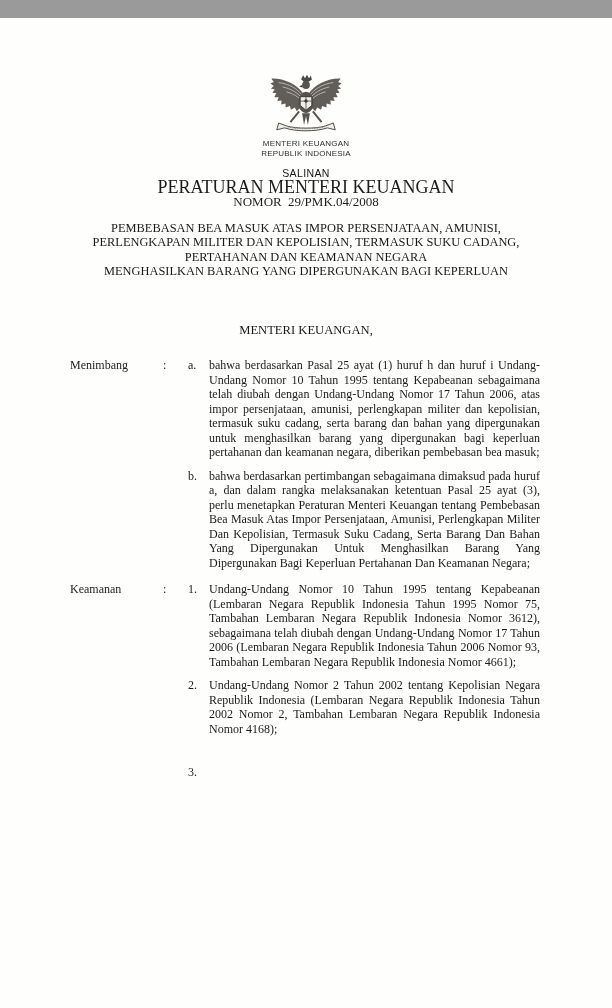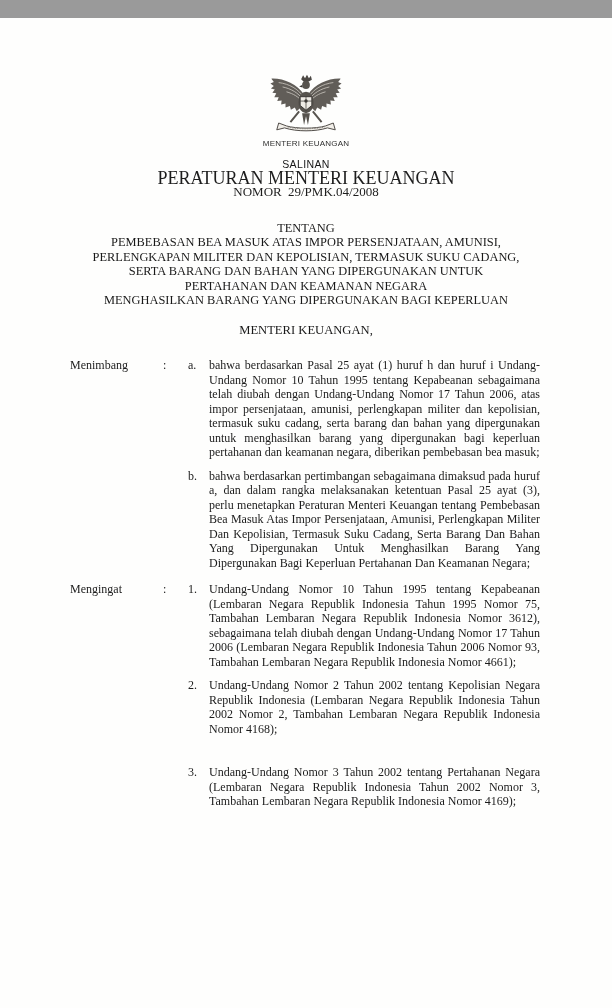--- a/index.html
+++ b/index.html
@@ -92,30 +92,29 @@
       <circle cx="80" cy="59" r="3.5" fill="#3c3936"></circle>
 
       <path d="M72,84 L76,108 L80,90 L84,108 L88,84 Z" fill="#57534e"></path>
 
       <path d="M66,80 L48,102 M94,80 L112,102" stroke="#57534e" stroke-width="4" fill="none"></path>
 
       <path d="M24,104 L40,110 C60,116 100,116 120,110 L136,104 L140,118 L124,114 C100,122 60,122 36,114 L20,118 Z" fill="#f2efe9" stroke="#4c4844" stroke-width="2"></path>
       <path d="M42,112 C62,117 98,117 118,112" stroke="#8a8680" stroke-width="2" fill="none" stroke-dasharray="3 2"></path>
     </svg>
     <div class="ministry-line">MENTERI KEUANGAN</div>
+    <div class="ministry-line">REPUBLIK INDONESIA</div>
     <div class="salinan">SALINAN</div>
     <div class="reg-type">PERATURAN MENTERI KEUANGAN</div>
     <div class="reg-number">NOMOR 29/PMK.04/2008</div>
   </div>
 
   <div class="subject">
-    <div>TENTANG</div>
     <div>PEMBEBASAN BEA MASUK ATAS IMPOR PERSENJATAAN, AMUNISI,</div>
     <div>PERLENGKAPAN  MILITER DAN KEPOLISIAN, TERMASUK SUKU CADANG,</div>
-    <div>SERTA BARANG  DAN BAHAN YANG  DIPERGUNAKAN  UNTUK</div>
     <div>PERTAHANAN DAN KEAMANAN NEGARA</div>
     <div>MENGHASILKAN  BARANG  YANG  DIPERGUNAKAN  BAGI  KEPERLUAN</div>
   </div>
 
   <div class="issuer">MENTERI KEUANGAN,</div>
 
   <div class="considerations">
 
     <div class="cons-row">
       <div class="cons-label">Menimbang</div>
@@ -125,34 +124,33 @@
     </div>
 
     <div class="cons-row">
       <div class="cons-label"></div>
       <div class="cons-colon"></div>
       <div class="cons-marker">b.</div>
       <div class="cons-text">bahwa berdasarkan pertimbangan sebagaimana dimaksud pada huruf a, dan dalam rangka melaksanakan ketentuan Pasal 25 ayat (3), perlu menetapkan Peraturan Menteri Keuangan tentang Pembebasan Bea Masuk Atas Impor Persenjataan, Amunisi, Perlengkapan Militer Dan Kepolisian, Termasuk Suku Cadang, Serta Barang Dan Bahan Yang Dipergunakan Untuk Menghasilkan Barang Yang Dipergunakan Bagi Keperluan Pertahanan Dan Keamanan Negara;</div>
     </div>
 
     <div class="cons-row section-gap">
-      <div class="cons-label">Mengingat</div>
+      <div class="cons-label">Keamanan</div>
       <div class="cons-colon">:</div>
       <div class="cons-marker">1.</div>
       <div class="cons-text">Undang-Undang Nomor 10 Tahun 1995 tentang Kepabeanan (Lembaran Negara Republik Indonesia Tahun 1995 Nomor 75, Tambahan Lembaran Negara Republik Indonesia Nomor 3612), sebagaimana telah diubah dengan Undang-Undang Nomor 17 Tahun 2006 (Lembaran Negara Republik Indonesia Tahun 2006 Nomor 93, Tambahan Lembaran Negara Republik Indonesia Nomor 4661);</div>
     </div>
 
     <div class="cons-row">
       <div class="cons-label"></div>
       <div class="cons-colon"></div>
       <div class="cons-marker">2.</div>
       <div class="cons-text">Undang-Undang Nomor 2 Tahun 2002 tentang Kepolisian Negara Republik Indonesia (Lembaran Negara Republik Indonesia Tahun 2002 Nomor 2, Tambahan Lembaran Negara Republik Indonesia Nomor 4168);</div>
     </div>
 
     <div class="cons-row big-gap">
       <div class="cons-label"></div>
       <div class="cons-colon"></div>
       <div class="cons-marker">3.</div>
-      <div class="cons-text">Undang-Undang Nomor 3 Tahun 2002 tentang Pertahanan Negara (Lembaran Negara Republik Indonesia Tahun 2002 Nomor 3, Tambahan Lembaran Negara Republik Indonesia Nomor 4169);</div>
     </div>
 
   </div>
 </div>
 
 </body></html>

